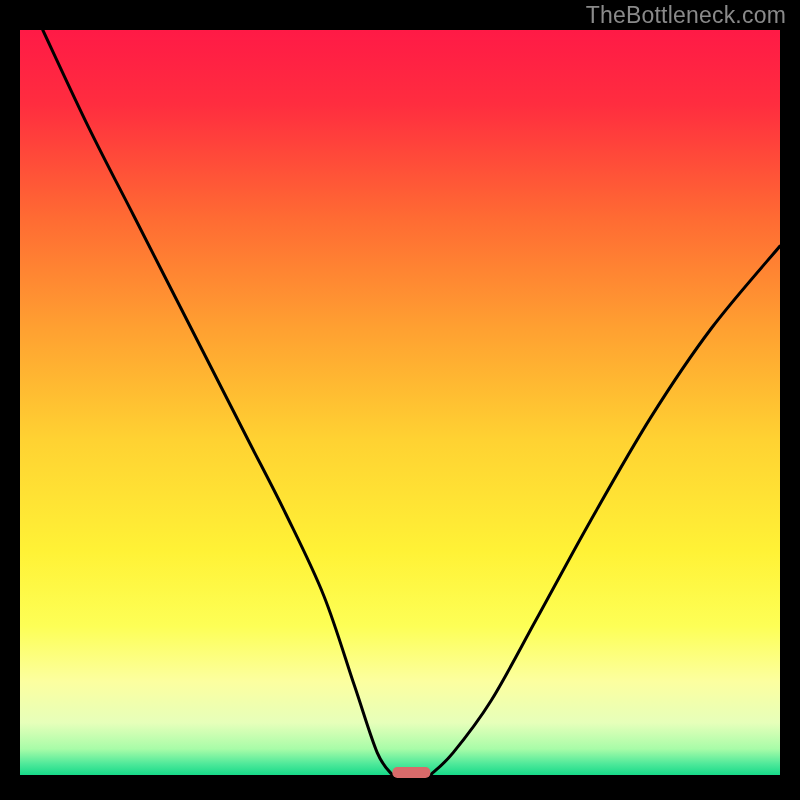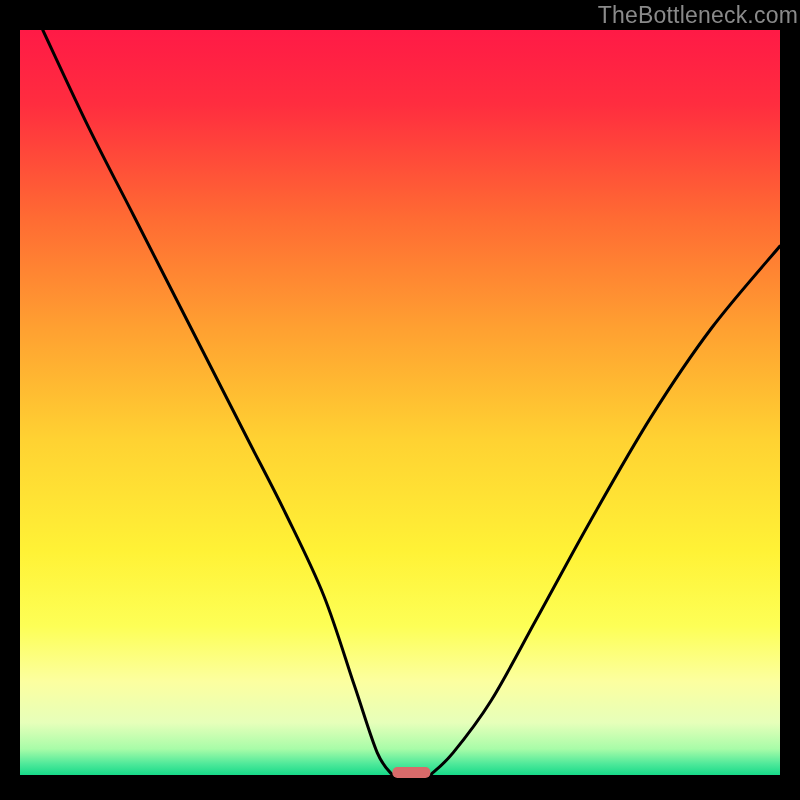--- a/index.html
+++ b/index.html
@@ -14,21 +14,21 @@
     position: absolute;
     left: 0;
     top: 0;
     width: 800px;
     height: 800px;
     background: #000;
   }
   .watermark {
     position: absolute;
     top: 2px;
-    right: 2px;
+    right: 14px;
     font-family: Arial, Helvetica, sans-serif;
     font-size: 23px;
     color: #8a8a8a;
     letter-spacing: 0.2px;
     font-weight: 400;
   }
   svg {
     position: absolute;
     left: 0;
     top: 0;

